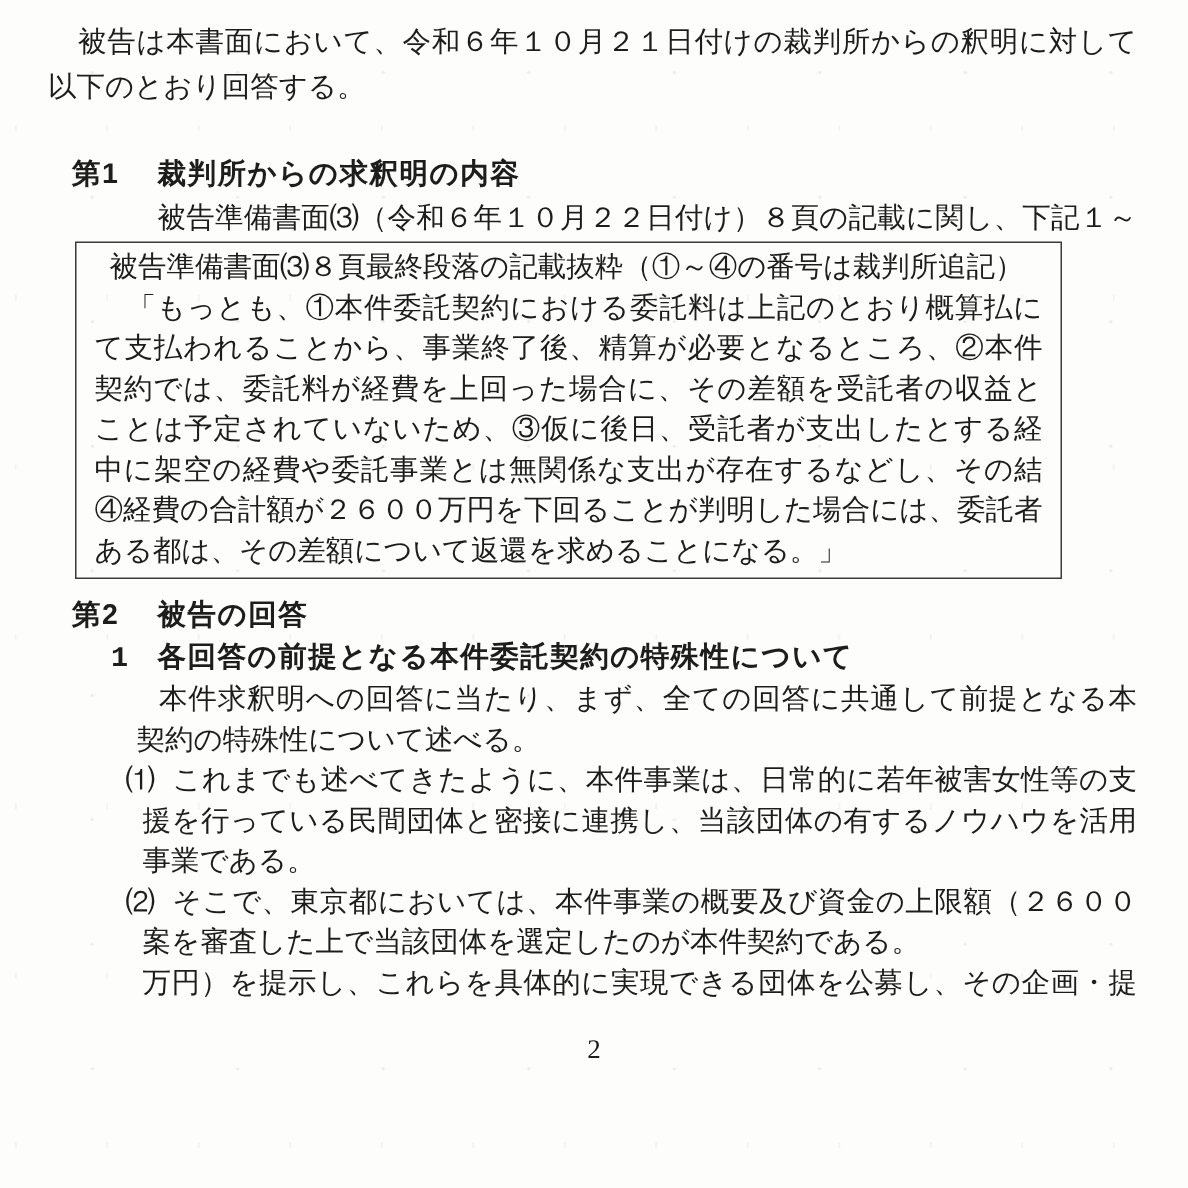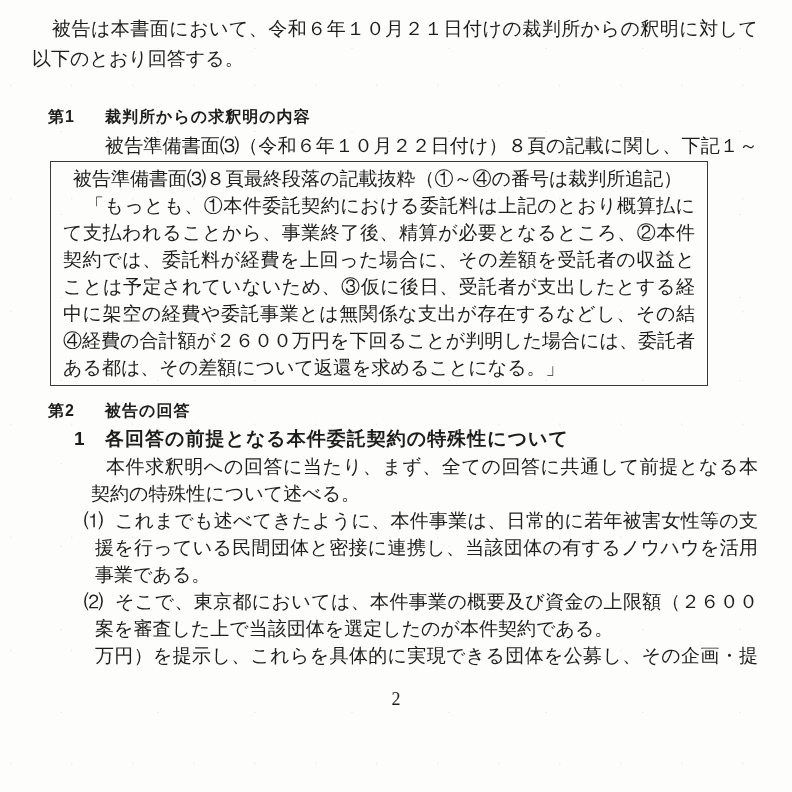--- a/index.html
+++ b/index.html
@@ -32,29 +32,29 @@
   .indent21 { text-indent: 21px; }
   .indent15 { text-indent: 15px; }
 
   
   .heading {
     margin: 28px 0 0 48px;
     height: 30px;
     line-height: 30px;
     font-family: "Liberation Sans", "DejaVu Sans", sans-serif;
     font-weight: 700;
-    font-size: 16px;
+    font-size: 19px;
     letter-spacing: 1px;
   }
   .heading .hnum { display: inline-block; min-width: 57px; }
   .subheading {
     margin: 0 0 0 74px;
     height: 28px;
     line-height: 28px;
-    font-family: Liberation Sans, sans-serif;
+    font-family: Liberation Mono, monospace;
     font-weight: 700;
     font-size: 19px;
     letter-spacing: 1px;
   }
   .subheading .hnum { display: inline-block; min-width: 31px; }
 
   
   .s1body { margin: 0 0 0 84px; width: 674px; line-height: 27px; }
   .s1body .line { height: 27px; }
 

